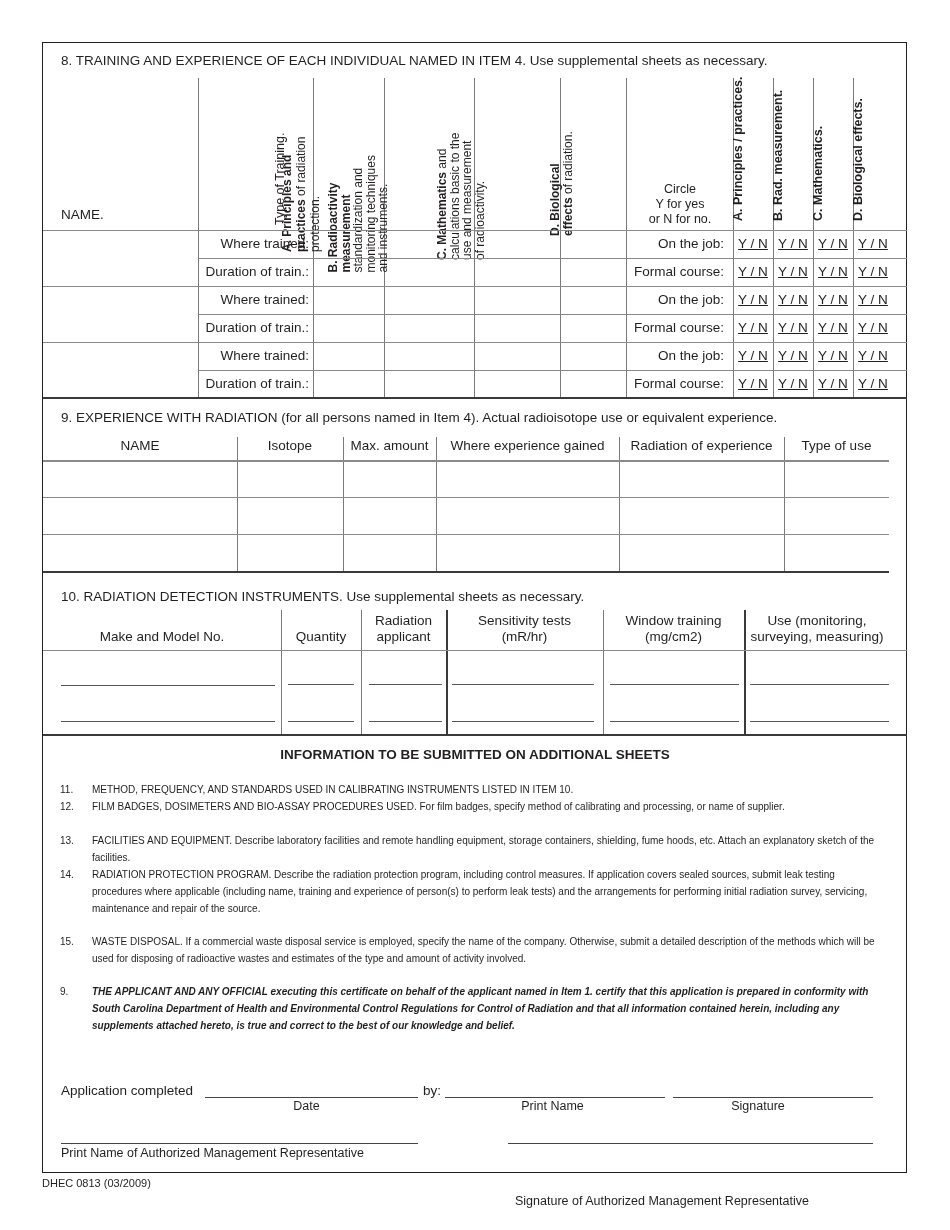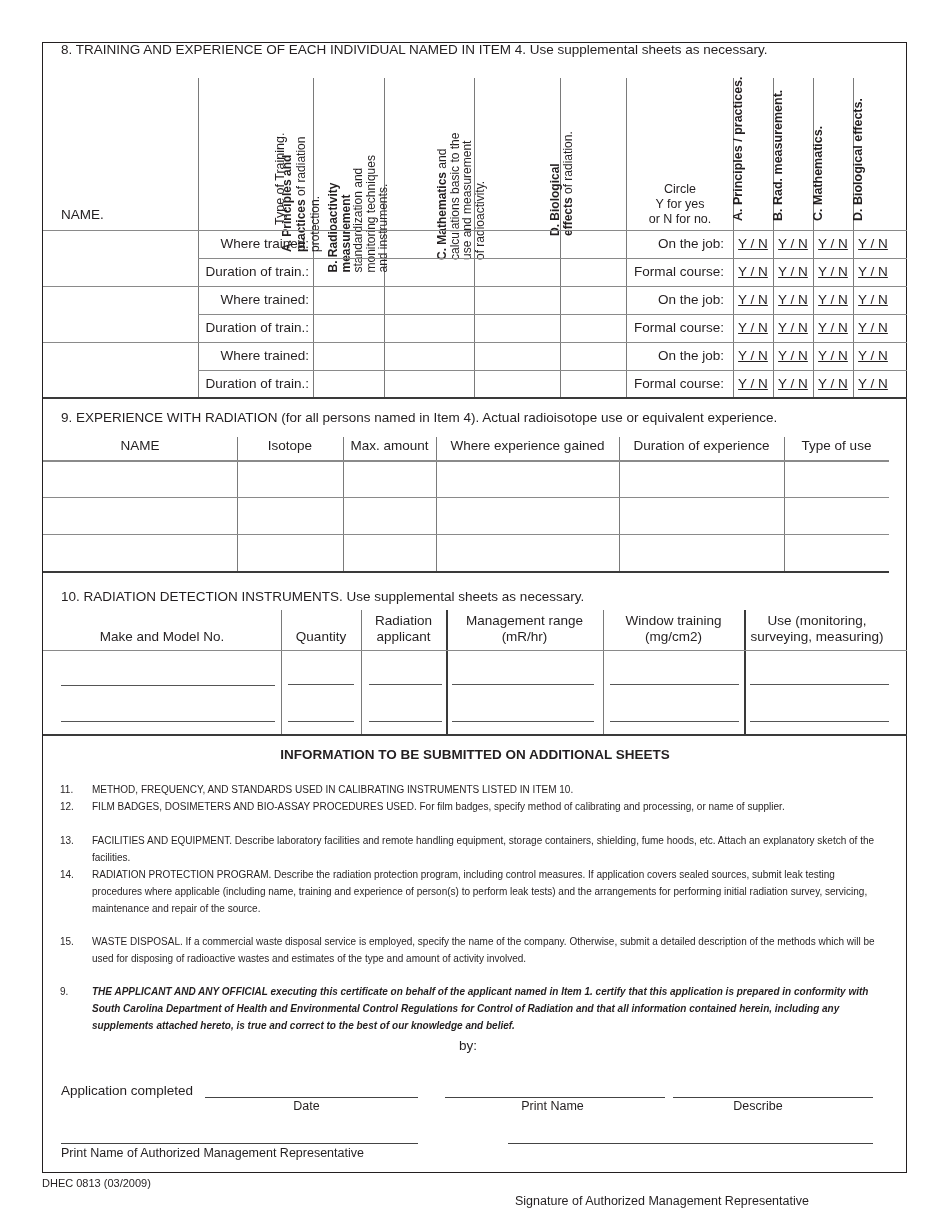--- a/index.html
+++ b/index.html
@@ -23,21 +23,21 @@
   .list-item .body { margin-left: 32px; }
   .bolditalic { font-weight: bold; font-style: italic; }
   .sig-line { position: absolute; height: 0; border-top: 1px solid #444; }
   .small { font-size: 12.5px; }
 </style>
 </head>
 <body>
 
 <div class="frame"></div>
 
-<div class="abs txt" style="left:61px; top:42px;">8. TRAINING AND EXPERIENCE OF EACH INDIVIDUAL NAMED IN ITEM 4.  Use supplemental sheets as necessary.</div>
+<div class="abs txt" style="left:61px; top:53px;">8. TRAINING AND EXPERIENCE OF EACH INDIVIDUAL NAMED IN ITEM 4.  Use supplemental sheets as necessary.</div>
 
 <div class="vline" style="left:198px; top:78px; height:320px;"></div>
 <div class="vline" style="left:313px; top:78px; height:320px;"></div>
 <div class="vline" style="left:384px; top:78px; height:320px;"></div>
 <div class="vline" style="left:474px; top:78px; height:320px;"></div>
 <div class="vline" style="left:560px; top:78px; height:320px;"></div>
 <div class="vline" style="left:626px; top:78px; height:320px;"></div>
 <div class="vline" style="left:733px; top:78px; height:320px;"></div>
 <div class="vline" style="left:773px; top:78px; height:320px;"></div>
 <div class="vline" style="left:813px; top:78px; height:320px;"></div>
@@ -147,21 +147,21 @@
 <div class="vline" style="left:237px; top:437px; height:135px;"></div>
 <div class="vline" style="left:343px; top:437px; height:135px;"></div>
 <div class="vline" style="left:436px; top:437px; height:135px;"></div>
 <div class="vline" style="left:619px; top:437px; height:135px;"></div>
 <div class="vline" style="left:784px; top:437px; height:135px;"></div>
 
 <div class="abs txt center" style="left:43px; top:438px; width:194px;">NAME</div>
 <div class="abs txt center" style="left:237px; top:438px; width:106px;">Isotope</div>
 <div class="abs txt center" style="left:343px; top:438px; width:93px;">Max. amount</div>
 <div class="abs txt center" style="left:436px; top:438px; width:183px;text-align:center;">Where experience gained</div>
-<div class="abs txt center" style="left:619px; top:438px; width:165px;">Duration of experience</div>
+<div class="abs txt center" style="left:619px; top:438px; width:165px;">Radiation of experience</div>
 <div class="abs txt center" style="left:784px; top:438px; width:105px;">Type of use</div>
 
 <div class="hline" style="left:43px; top:460px; width:846px; border-top-width:2px;"></div>
 <div class="hline" style="left:43px; top:497px; width:846px;"></div>
 <div class="hline" style="left:43px; top:534px; width:846px;"></div>
 <div class="hline dark" style="left:43px; top:571px; width:846px;"></div>
 
 <div class="abs" style="left:44px; top:462px; width:845px; height:109px;"></div>
 
 <div class="abs txt" style="left:61px; top:589px;">10. RADIATION DETECTION INSTRUMENTS.  Use supplemental sheets as necessary.</div>
@@ -178,21 +178,21 @@
 </div>
 <div class="abs center" style="left:281px; top:613px; width:80px; font-size:13.5px; line-height:16px;">
   <div style="height:16px"></div>
     <div>Quantity</div>
 </div>
 <div class="abs center" style="left:361px; top:613px; width:85px; font-size:13.5px; line-height:16px;">
   <div>Radiation</div>
     <div>applicant</div>
 </div>
 <div class="abs center" style="left:446px; top:613px; width:157px; font-size:13.5px; line-height:16px;">
-  <div>Management range</div>
+  <div>Sensitivity tests</div>
     <div>(mR/hr)</div>
 </div>
 <div class="abs center" style="left:603px; top:613px; width:141px; font-size:13.5px; line-height:16px;">
   <div>Window training</div>
     <div>(mg/cm2)</div>
 </div>
 <div class="abs center" style="left:744px; top:613px; width:146px; font-size:13.5px; line-height:16px;">
   <div>Use (monitoring,</div>
     <div>surveying, measuring)</div>
 </div>
@@ -237,25 +237,25 @@
   <span class="num">15.</span>
     <div class="body">WASTE DISPOSAL.  If a commercial waste disposal service is employed, specify the name of the company.  Otherwise, submit a detailed description of the methods which will be used for disposing of radioactive wastes and estimates of the type and amount of activity involved.</div>
 </div>
 <div class="list-item" style="top:983px;">
   <span class="num">9.</span>
     <div class="body bolditalic">THE APPLICANT AND ANY OFFICIAL executing this certificate on behalf of the applicant named in Item 1. certify that this application is prepared in conformity with South Carolina Department of Health and Environmental Control Regulations for Control of Radiation and that all information contained herein, including any supplements attached hereto, is true and correct to the best of our knowledge and belief.</div>
 </div>
 
 <div class="abs txt" style="left:61px; top:1083px;">Application completed</div>
 <div class="sig-line" style="left:205px; top:1097px; width:213px;"></div>
-<div class="abs txt" style="left:423px; top:1038px;margin-left:36px;">by:</div>
+<div class="abs txt" style="left:423px; top:1083px;">by:</div>
 <div class="sig-line" style="left:445px; top:1097px; width:220px;"></div>
 <div class="sig-line" style="left:673px; top:1097px; width:200px;"></div>
 <div class="abs center small" style="left:205px; top:1099px; width:203px;">Date</div>
 <div class="abs center small" style="left:445px; top:1099px; width:215px;">Print Name</div>
-<div class="abs center small" style="left:673px; top:1099px; width:170px;">Describe</div>
+<div class="abs center small" style="left:673px; top:1099px; width:170px;">Signature</div>
 
 <div class="sig-line" style="left:61px; top:1143px; width:357px;"></div>
 <div class="sig-line" style="left:508px; top:1143px; width:365px;"></div>
 <div class="abs small" style="left:61px; top:1146px;">Print Name of Authorized Management Representative</div>
 <div class="abs small" style="left:515px; top:1146px;margin-top:48px;">Signature of Authorized Management Representative</div>
 
 <div class="abs" style="left:42px; top:1177px; font-size:11px;">DHEC 0813 (03/2009)</div>
 
 </body></html>

